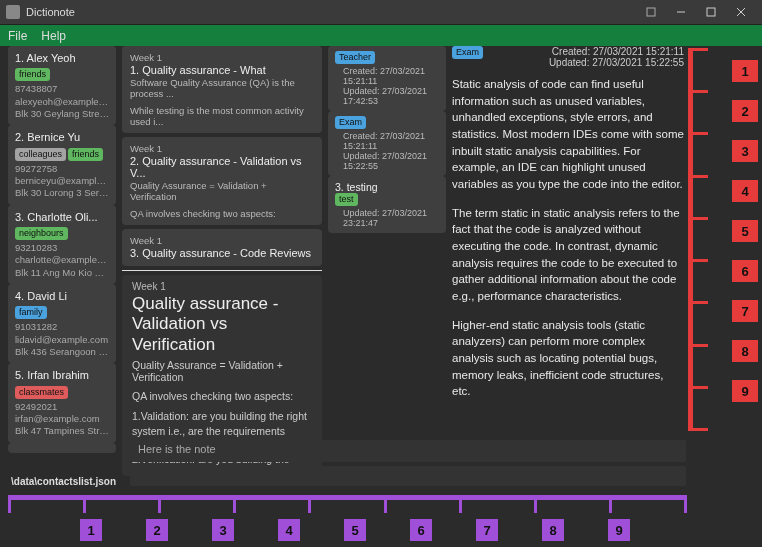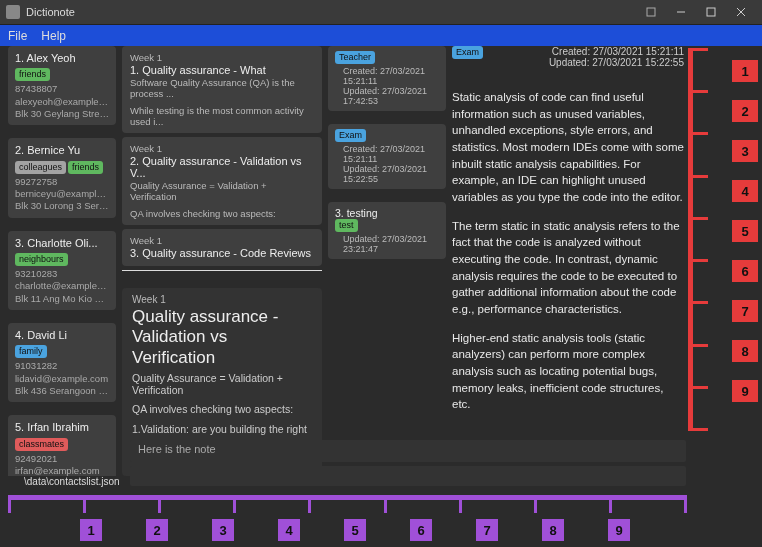--- a/index.html
+++ b/index.html
@@ -4,26 +4,26 @@
 <style>
 * { margin: 0; padding: 0; box-sizing: border-box; font-family: -apple-system, BlinkMacSystemFont, "Segoe UI", sans-serif; }
 body { background: #2b2b2b; color: #ccc; width: 762px; height: 547px; overflow: hidden; position: relative; }
 
 .titlebar { background: #3a3a3a; height: 24px; display: flex; align-items: center; padding: 0 6px; font-size: 11px; color: #ddd; }
 .titlebar .icon { width: 14px; height: 14px; background: #888; margin-right: 6px; border-radius: 2px; }
 .titlebar .spacer { flex: 1; }
 .titlebar .winbtn { width: 30px; height: 22px; display: flex; align-items: center; justify-content: center; color: #ccc; font-size: 10px; }
 .titlebar .winbtn svg { width: 10px; height: 10px; }
 
-.menubar { background: #1d4ed8; height: 22px; display: flex; align-items: center; padding: 0 8px; font-size: 12px; color: #ddd; border-top: 1px solid #222; }
+.menubar { background: #15803d; height: 22px; display: flex; align-items: center; padding: 0 8px; font-size: 12px; color: #ddd; border-top: 1px solid #222; }
 .menubar .menu { margin-right: 14px; }
 
 .main { position: absolute; top: 46px; left: 0; width: 690px; height: 430px; background: #2b2b2b; display: flex; gap: 6px; padding: 0 6px 0 8px; }
 
-.col { display: flex; flex-direction: column; gap: 13px; overflow: hidden; }
+.col { display: flex; flex-direction: column; gap: 0; overflow: hidden; }
 .col.contacts { width: 108px; }
 .col.notes { width: 200px; }
 .col.events { width: 118px; }
 .col.reader { flex: 1; }
 
 .card { background: #3f3f3f; border-radius: 4px; padding: 5px 7px; font-size: 10px; line-height: 1.3; color: #ccc; }
 .card .title { color: #eee; font-size: 11px; margin-bottom: 2px; }
 .tag { display: inline-block; padding: 0 4px; border-radius: 3px; font-size: 9px; color: #111; margin-right: 2px; margin-bottom: 2px; line-height: 13px; }
 .muted { color: #aaa; font-size: 9.5px; overflow: hidden; text-overflow: ellipsis; white-space: nowrap; }
 
@@ -46,21 +46,21 @@
 
 .reader-head { display: flex; justify-content: space-between; align-items: flex-start; margin-bottom: 8px; }
 .reader-head .meta { text-align: right; font-size: 10px; color: #ccc; }
 .reader-body { font-size: 11.5px; color: #e8e8e8; line-height: 1.45; }
 .reader-body p { margin-bottom: 12px; }
 
 .note-input { position: absolute; top: 440px; left: 130px; width: 556px; height: 22px; background: #333; color: #aaa; font-size: 11px; padding: 3px 8px; border-radius: 2px; }
 
 .cmdbar { position: absolute; top: 466px; left: 130px; width: 556px; height: 20px; background: #333; border-radius: 2px; }
 
-.statusbar { position: absolute; bottom: 57px; left: 16px; width: 690px; height: 14px; font-size: 10px; color: #ddd; padding: 0 8px; }
+.statusbar { position: absolute; bottom: 57px; left: 3px; width: 690px; height: 14px; font-size: 10px; color: #ddd; padding: 0 8px; font-weight: bold; }
 
 
 .ruler-b { position: absolute; left: 8px; bottom: 34px; width: 676px; height: 18px; }
 .ruler-b .bar { position: absolute; top: 0; left: 0; right: 0; height: 5px; background: #a050d8; }
 .ruler-b .tick { position: absolute; top: 0; width: 3px; height: 18px; background: #a050d8; }
 .num-b { position: absolute; bottom: 0; height: 28px; display: flex; }
 .num-b .cell { width: 22px; height: 22px; background: #a050d8; color: #111; font-weight: bold; display: flex; align-items: center; justify-content: center; font-size: 13px; margin: 0 22px; }
 
 
 .ruler-r { position: absolute; right: 54px; top: 48px; width: 20px; height: 380px; }

